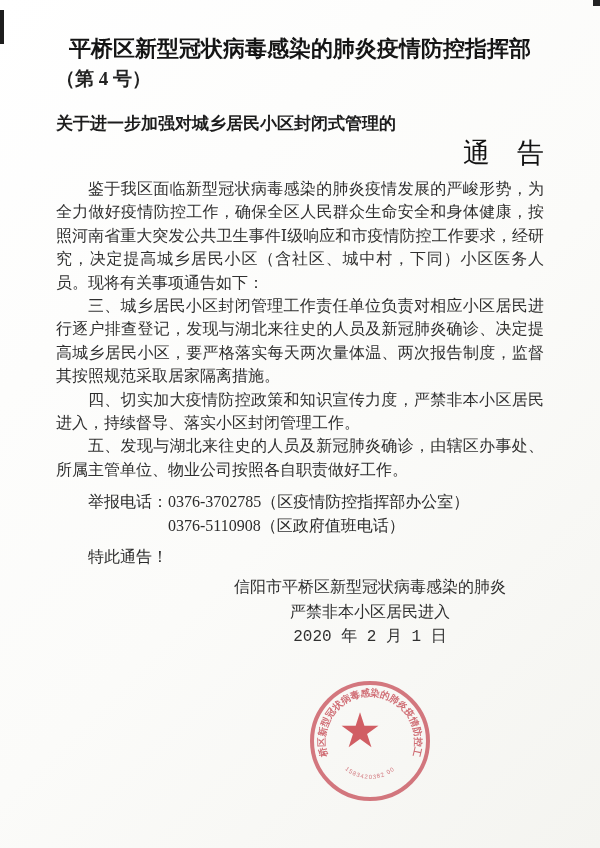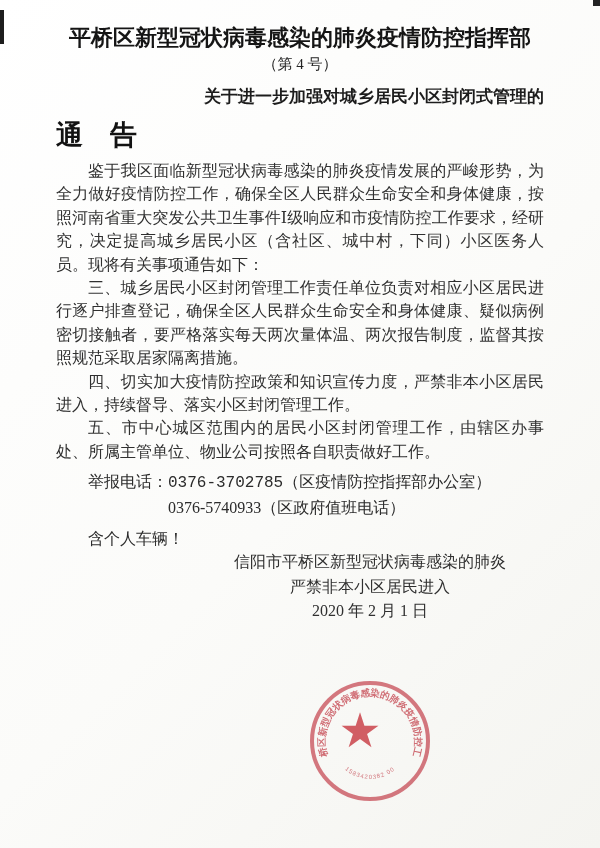--- a/index.html
+++ b/index.html
@@ -8,76 +8,77 @@
     font-family: "Liberation Serif", "DejaVu Serif", serif;
     background: #ffffff;
   }
   .page {
     position: relative;
     width: 600px; height: 848px;
     overflow: hidden;
     background: linear-gradient(135deg, #ffffff 0%, #fbfbf9 55%, #f4f4f0 100%);
     color: #2b2b2b;
   }
-  .content { padding: 24px 56px 0 56px; }
+  .content { padding: 35px 56px 0 56px; }
 
   .title {
     font-family: "Liberation Sans", "DejaVu Sans", sans-serif;
     font-weight: bold;
     font-size: 22px;
     line-height: 1.25;
     text-align: center;
     color: #151515;
   }
   .docnum {
-    text-align: center;
-    font-size: 15px;
-    font-weight: normal;
+    text-align: left;
+    font-size: 19px;
+    font-weight: bold;
     margin-top: 3px;
     color: #222;
   }
   .subject {
-    text-align: right;
+    text-align: left;
     font-size: 17px;
     font-weight: bold;
-    margin-top: 11px;
+    margin-top: 20px;
     color: #1c1c1c;
   }
   .doctype {
-    text-align: left;
+    text-align: right;
     font-family: "Liberation Sans", "DejaVu Sans", sans-serif;
-    font-weight: bold;
+    font-weight: normal;
     font-size: 27px;
     line-height: 1.2;
-    margin-top: 11px;
+    margin-top: 2px;
     color: #121212;
   }
 
   .bodytext {
     margin-top: 8px;
     font-size: 16px;
     line-height: 23.4px;
     text-align: justify;
     color: #303030;
   }
   .bodytext p { margin: 0; text-indent: 2em; }
 
   .hotline { margin-top: 9px; font-size: 16px; line-height: 23.4px; }
-  .hotline .l1 { margin: 0; text-indent: 2em; font-family: Liberation Mono, monospace; }
+  .hotline .l1 { margin: 0; text-indent: 2em; }
   .hotline .l2 { margin: 0; text-indent: 7em; }
 
   .closing { margin-top: 8px; font-size: 16px; line-height: 23.4px; text-indent: 2em; }
 
   .signature {
-    margin-top: 0;
+    margin-top: 8px;
     padding-left: 140px;
     text-align: center;
     font-size: 16px;
     line-height: 24.5px;
     color: #303030;
+    font-family: Liberation Mono, monospace;
   }
   .signature div { margin: 0; }
 
   .seal {
     position: absolute;
     left: 307px; top: 678px;
     width: 126px; height: 126px;
     mix-blend-mode: multiply;
     opacity: 0.88;
     pointer-events: none;
@@ -106,31 +107,31 @@
 
   <div class="content">
 
     <div class="title">平桥区新型冠状病毒感染的肺炎疫情防控指挥部</div>
     <div class="docnum">（第 4 号）</div>
     <div class="subject">关于进一步加强对城乡居民小区封闭式管理的</div>
     <div class="doctype">通　告</div>
 
     <div class="bodytext">
       <p>鉴于我区面临新型冠状病毒感染的肺炎疫情发展的严峻形势，为全力做好疫情防控工作，确保全区人民群众生命安全和身体健康，按照河南省重大突发公共卫生事件Ⅰ级响应和市疫情防控工作要求，经研究，决定提高城乡居民小区（含社区、城中村，下同）小区医务人员。现将有关事项通告如下：</p>
-      <p>三、城乡居民小区封闭管理工作责任单位负责对相应小区居民进行逐户排查登记，确保全区人民群众生命安全和身体健康、疑似病例密切接触者，要严格落实每天两次量体温、两次报告制度，监督其按照规范采取居家隔离措施。</p>
+      <p>三、城乡居民小区封闭管理工作责任单位负责对相应小区居民进行逐户排查登记，发现与湖北来往史的人员及新冠肺炎确诊、决定提高城乡居民小区，要严格落实每天两次量体温、两次报告制度，监督其按照规范采取居家隔离措施。</p>
       <p>四、切实加大疫情防控政策和知识宣传力度，严禁非本小区居民进入，持续督导、落实小区封闭管理工作。</p>
-      <p>五、市中心城区范围内的居民小区封闭管理工作，由辖区办事处、所属主管单位、物业公司按照各自职责做好工作。</p>
+      <p>五、发现与湖北来往史的人员及新冠肺炎确诊，由辖区办事处、所属主管单位、物业公司按照各自职责做好工作。</p>
     </div>
 
     <div class="hotline">
       <p class="l1">举报电话：0376-3702785（区疫情防控指挥部办公室）</p>
-      <p class="l2">0376-5740933（区政府值班电话）</p>
+      <p class="l2">0376-5110908（区政府值班电话）</p>
     </div>
 
-    <div class="closing">含个人车辆！</div>
+    <div class="closing">特此通告！</div>
 
     <div class="signature">
       <div>信阳市平桥区新型冠状病毒感染的肺炎</div>
       <div>严禁非本小区居民进入</div>
       <div>2020 年 2 月 1 日</div>
     </div>
 
   </div>
 
   <div class="seal">

